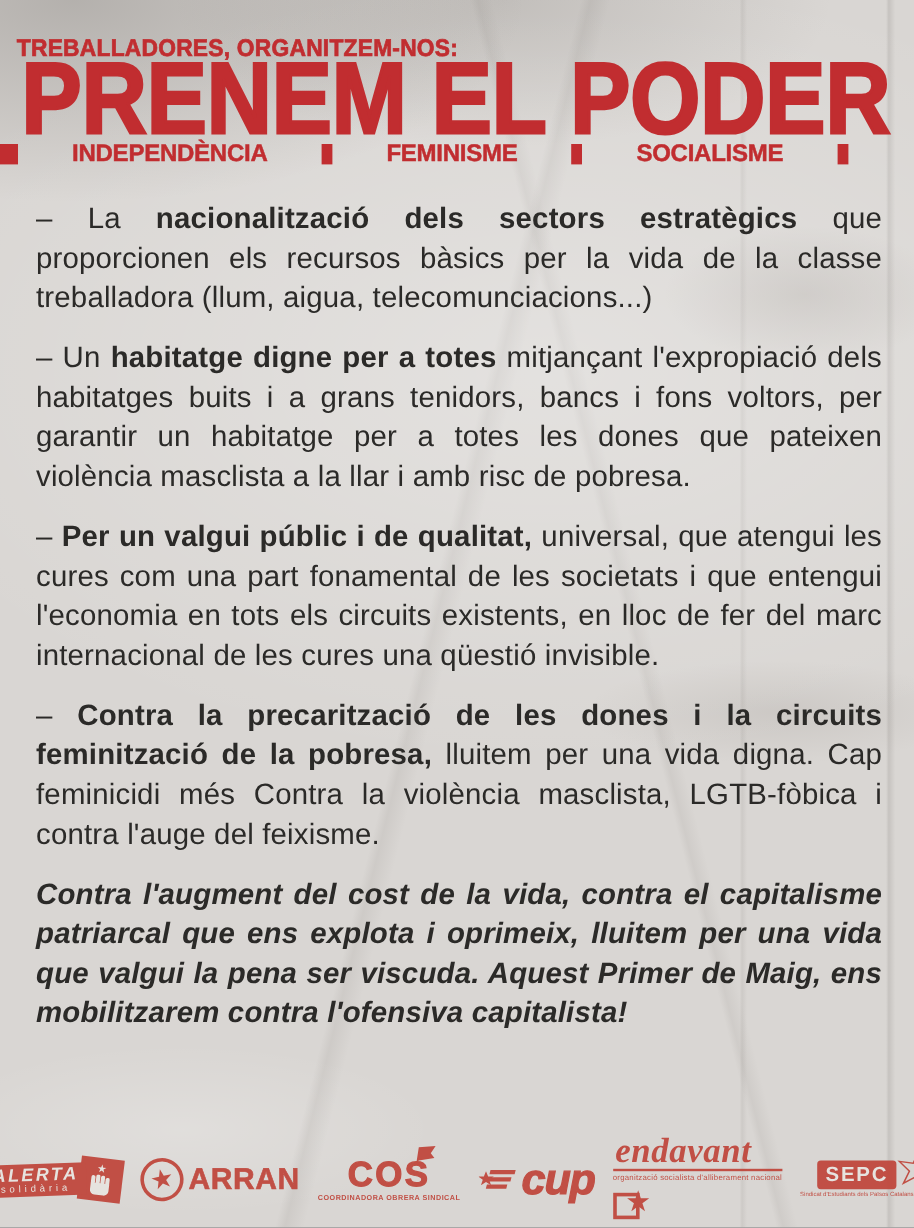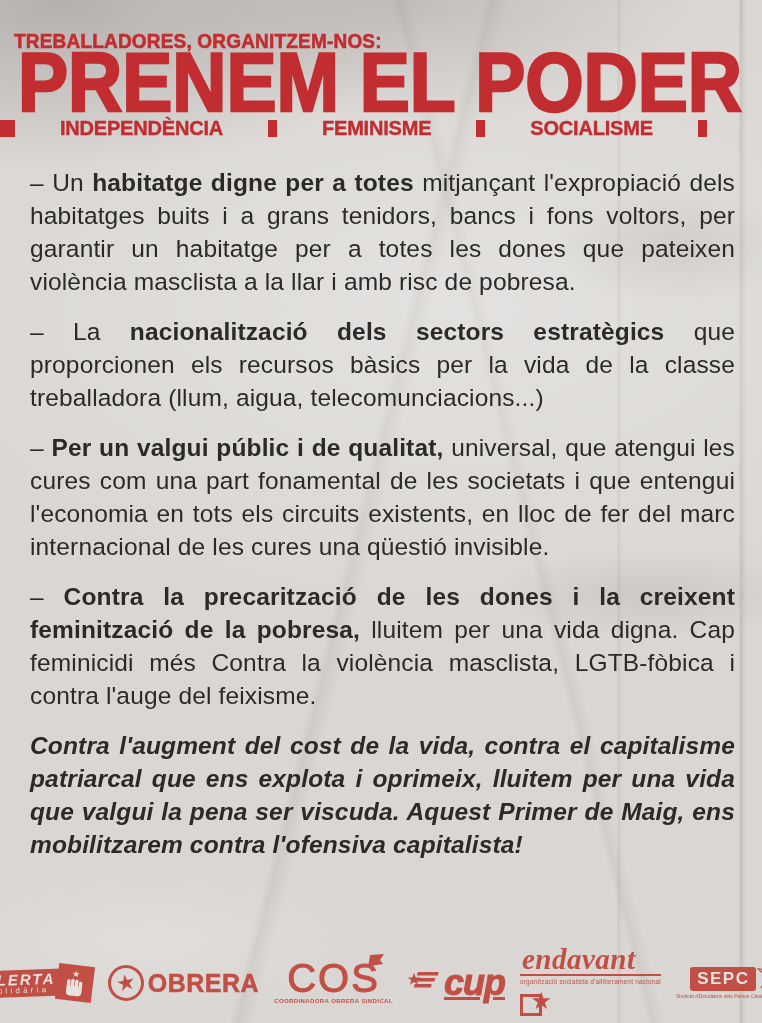--- a/index.html
+++ b/index.html
@@ -101,25 +101,25 @@
   .arran-emblem{
     width:36px;height:36px;border:3px solid var(--logo-red);border-radius:50%;
     display:flex;align-items:center;justify-content:center;
     font-size:22px;color:var(--logo-red);
     transform:rotate(-12deg);
   }
   .arran-text{font-weight:bold;font-size:25px;letter-spacing:.5px;-webkit-text-stroke:.5px var(--logo-red);}
   
   .logo-cos{display:flex;flex-direction:column;align-items:center;}
   .cos-wrap{position:relative;}
-  .cos-text{font-weight:normal;font-size:40px;line-height:30px;letter-spacing:2px;-webkit-text-stroke:1px var(--logo-red);}
+  .cos-text{font-weight:bold;font-size:29px;line-height:30px;letter-spacing:2px;-webkit-text-stroke:1px var(--logo-red);}
   .cos-flag{position:absolute;top:-9px;right:-6px;}
   .cos-sub{font-size:6px;letter-spacing:.4px;margin-top:2px;white-space:nowrap;font-weight:bold;}
   
-  .logo-cup{display:flex;gap:2px;text-decoration:underline;}
+  .logo-cup{display:flex;align-items:center;gap:2px;}
   .cup-text{font-weight:bold;font-style:italic;font-size:36px;line-height:32px;letter-spacing:-1px;-webkit-text-stroke:1px var(--logo-red);}
   
   .logo-endavant{display:flex;align-items:flex-start;gap:5px;flex-direction:column;}
   .end-col{display:flex;flex-direction:column;}
   .end-main{
     font-family:"Liberation Serif",serif;font-style:italic;font-weight:bold;
     font-size:29px;line-height:28px;letter-spacing:.5px;
     border-bottom:2px solid var(--logo-red);padding:0 2px 1px;
   }
   .end-sub{font-size:6.5px;margin-top:2px;white-space:nowrap;letter-spacing:.2px;}
@@ -155,24 +155,24 @@
     <span class="item">INDEPENDÈNCIA</span>
     <span class="sep"></span>
     <span class="item">FEMINISME</span>
     <span class="sep"></span>
     <span class="item">SOCIALISME</span>
     <span class="sep"></span>
     <span class="bar"></span>
   </div>
 
   <div class="body-text">
+    <p><span>– La </span><strong>nacionalització dels sectors estratègics</strong><span> que proporcionen els recursos bàsics per la vida de la classe treballadora (llum, aigua, telecomunciacions...)</span></p>
     <p><span>– Un </span><strong>habitatge digne per a totes</strong><span> mitjançant l'expropiació dels habitatges buits i a grans tenidors, bancs i fons voltors, per garantir un habitatge per a totes les dones que pateixen violència masclista a la llar i amb risc de pobresa.</span></p>
-    <p><span>– La </span><strong>nacionalització dels sectors estratègics</strong><span> que proporcionen els recursos bàsics per la vida de la classe treballadora (llum, aigua, telecomunciacions...)</span></p>
     <p><span>– </span><strong>Per un valgui públic i de qualitat,</strong><span> universal, que atengui les cures com una part fonamental de les societats i que entengui l'economia en tots els circuits existents, en lloc de fer del marc internacional de les cures una qüestió invisible.</span></p>
-    <p><span>– </span><strong>Contra la precarització de les dones i la creixent feminització de la pobresa,</strong><span> lluitem per una vida digna. Cap feminicidi més Contra la violència masclista, LGTB-fòbica i contra l'auge del feixisme.</span></p>
+    <p><span>– </span><strong>Contra la precarització de les dones i la circuits feminització de la pobresa,</strong><span> lluitem per una vida digna. Cap feminicidi més Contra la violència masclista, LGTB-fòbica i contra l'auge del feixisme.</span></p>
     <p class="all-bold"><span></span><strong>Contra l'augment del cost de la vida, contra el capitalisme patriarcal que ens explota i oprimeix, lluitem per una vida que valgui la pena ser viscuda. Aquest Primer de Maig, ens mobilitzarem contra l'ofensiva capitalista!</strong><span></span></p>
   </div>
 
   <div class="logos">
 
     <div class="logo logo-alerta">
       <div class="alerta-box">
         <span class="alerta-main">ALERTA</span>
         <span class="alerta-sub">solidària</span>
       </div>
@@ -185,21 +185,21 @@
           <rect x="14" y="2" width="3.4" height="6" rx="1.5" fill="#e8e4e0"></rect>
           <path d="M2 7h15.5v6a4 4 0 0 1-4 4H6a4 4 0 0 1-4-4z" fill="#e8e4e0"></path>
         </svg>
       </div>
     </div>
 
     <div class="logo logo-arran">
       <span class="arran-emblem">
           <span>★</span>
         </span>
-      <span class="arran-text">OBRERA</span>
+      <span class="arran-text">ARRAN</span>
     </div>
 
     <div class="logo logo-cos">
       <div class="cos-wrap">
         <span class="cos-text">COS</span>
         <svg class="icon-svg cos-flag" width="20" height="15" viewBox="0 0 20 15">
           <path d="M2 14 L4 1 L18 0 L14 6 L17 10 L4 12 Z" fill="#bf4439"></path>
         </svg>
       </div>
       <span class="cos-sub">COORDINADORA OBRERA SINDICAL</span>

